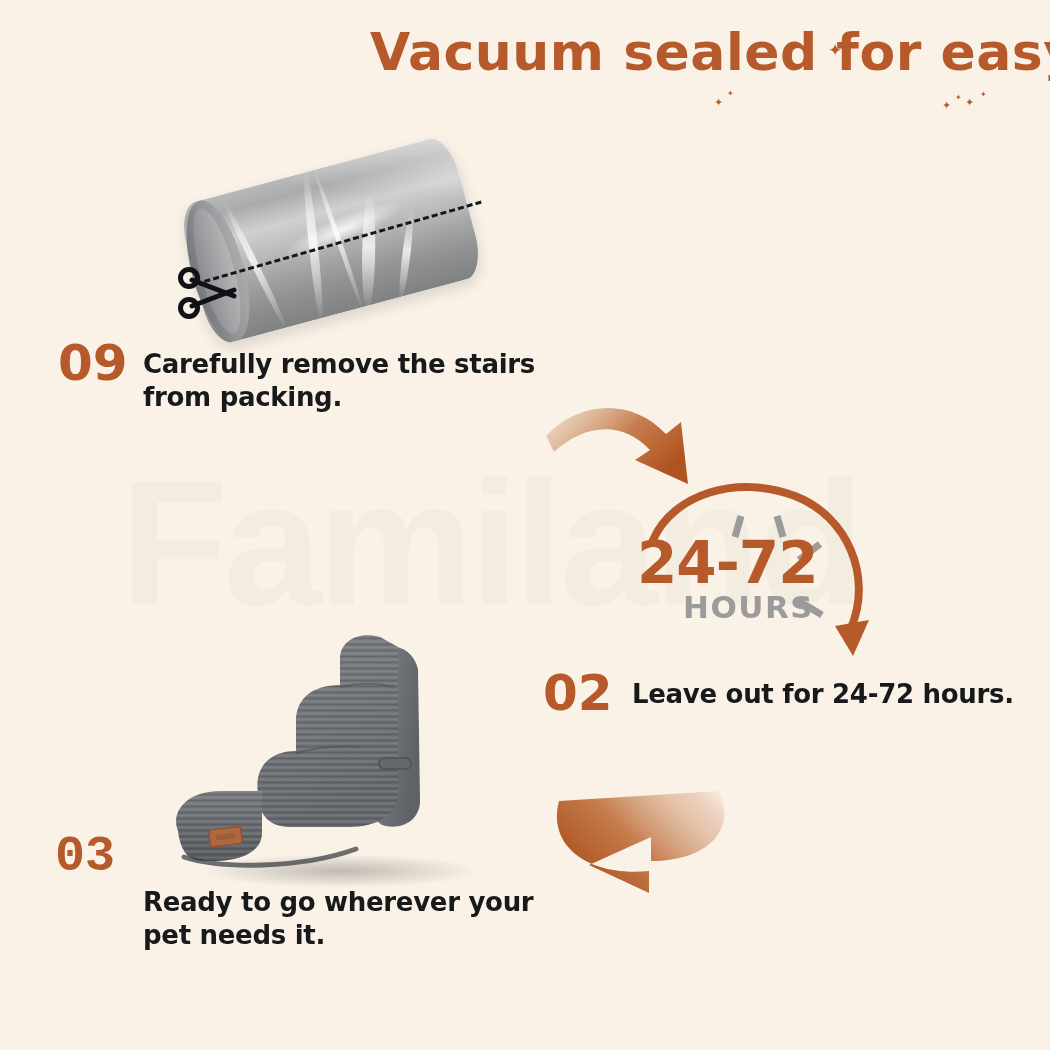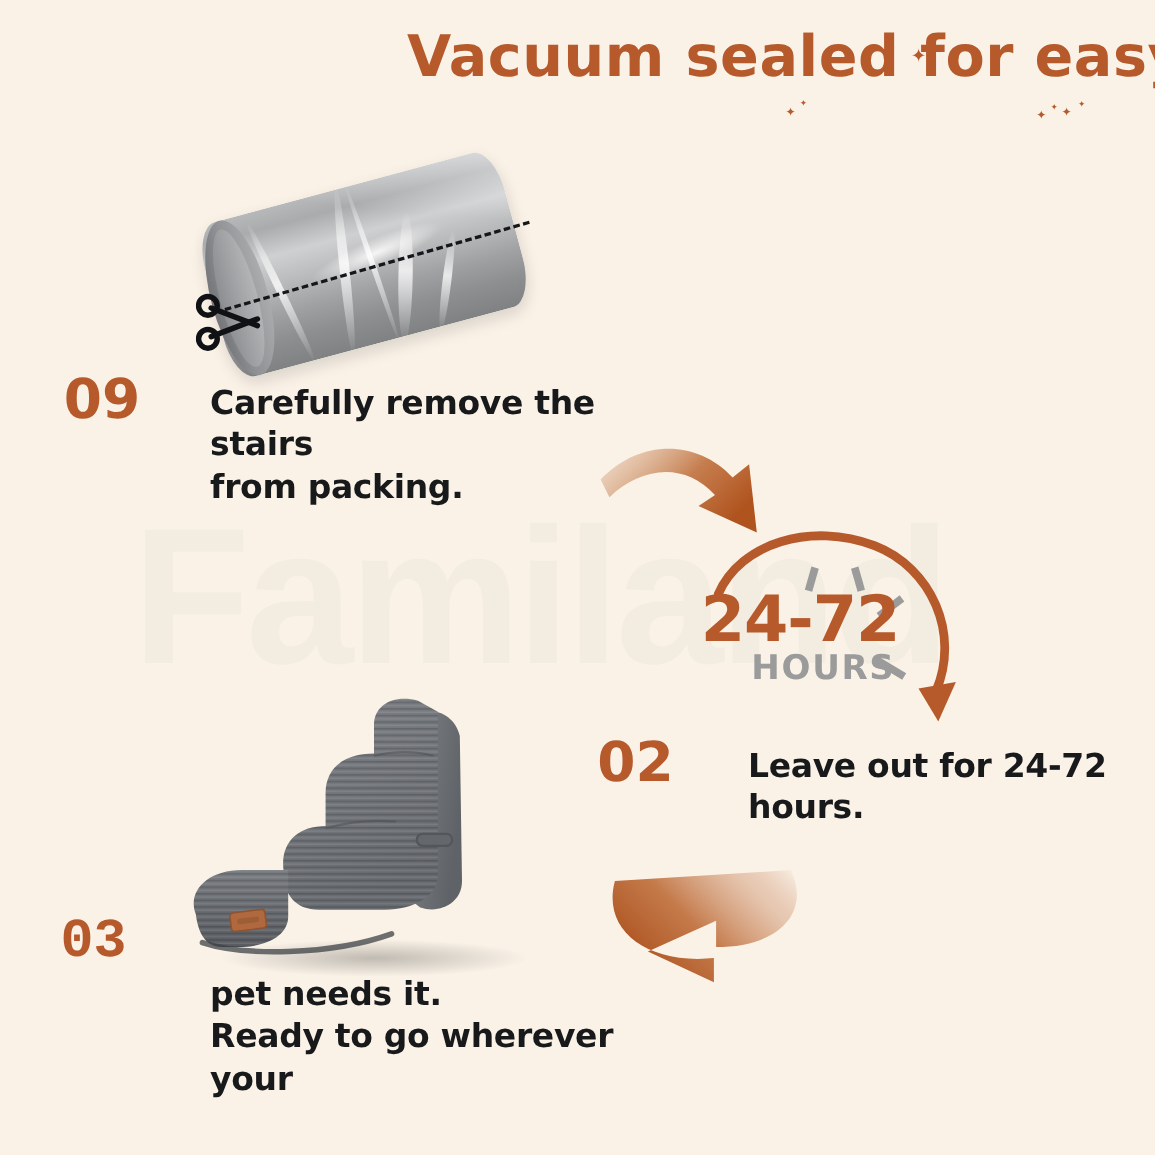--- a/index.html
+++ b/index.html
@@ -67,25 +67,24 @@
     font-weight: 700;
     font-size: 50px;
     color: #b65a2c;
     letter-spacing: 0px;
     line-height: 1;
   }
   .step-text {
     position: absolute;
     font-family: "DejaVu Sans", sans-serif;
     font-weight: 700;
-    font-size: 30px;
+    font-size: 26px;
     line-height: 1.28;
     color: #18191b;
     letter-spacing: -0.3px;
-    margin-left: 48px;
   }
 
   
   #pkg-wrap {
     position: absolute;
     left: 172px;
     top: 140px;
     width: 320px;
     height: 215px;
   }
@@ -356,17 +355,17 @@
     <g transform="rotate(-7 78 215)">
       <rect x="60" y="203" width="32" height="17" rx="3" fill="#b0693e" stroke="#8e5330" stroke-width="1.4"></rect>
       <rect x="66" y="209" width="20" height="5" rx="2" fill="#8e5330" opacity="0.55"></rect>
     </g>
 
     <path d="M34,232 C70,244 150,244 206,224" fill="none" stroke="#3e4145" stroke-width="5" stroke-linecap="round" opacity="0.75"></path>
   </svg>
 
   <div class="step-num" style="left:55px;  top:832px;font-family:Liberation Mono, monospace;">03</div>
   <div class="step-text" style="left:143px; top:886px; width:440px;">
+    <div>Ready to go wherever your</div>
     <div>pet needs it.</div>
-    <div>Ready to go wherever your</div>
   </div>
 
 </div>
 
 </body></html>

